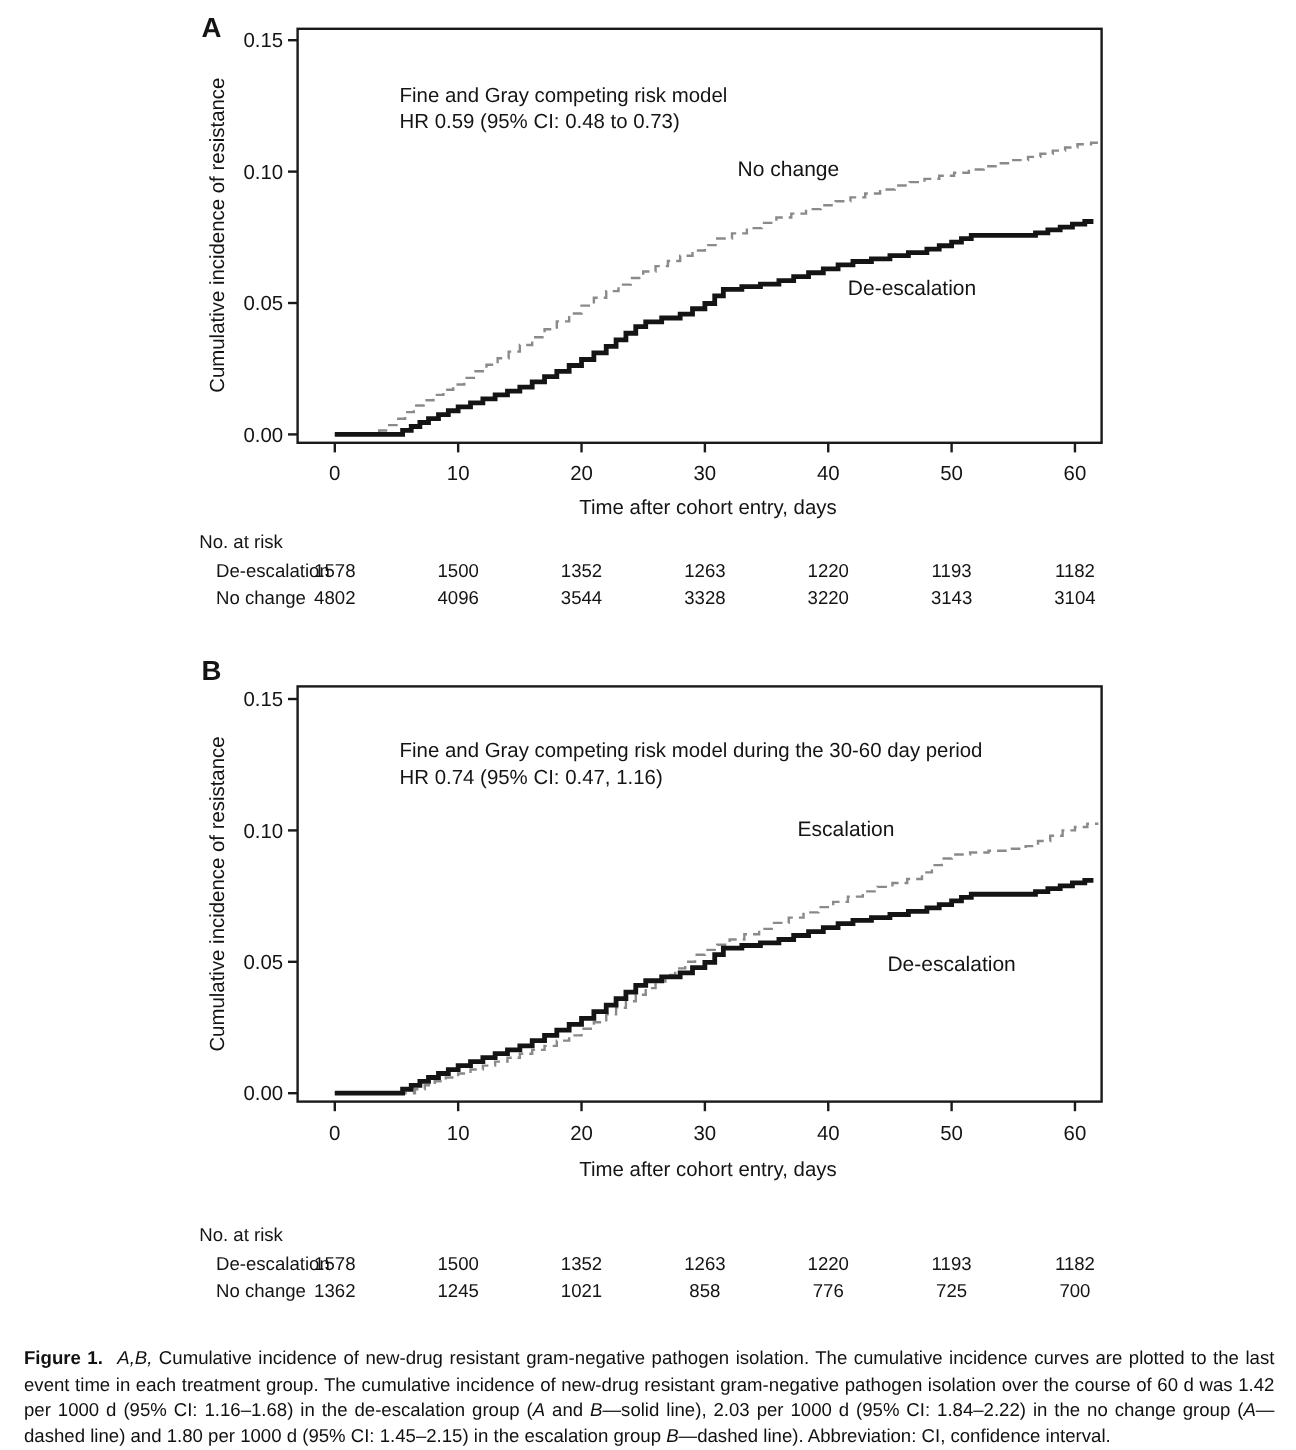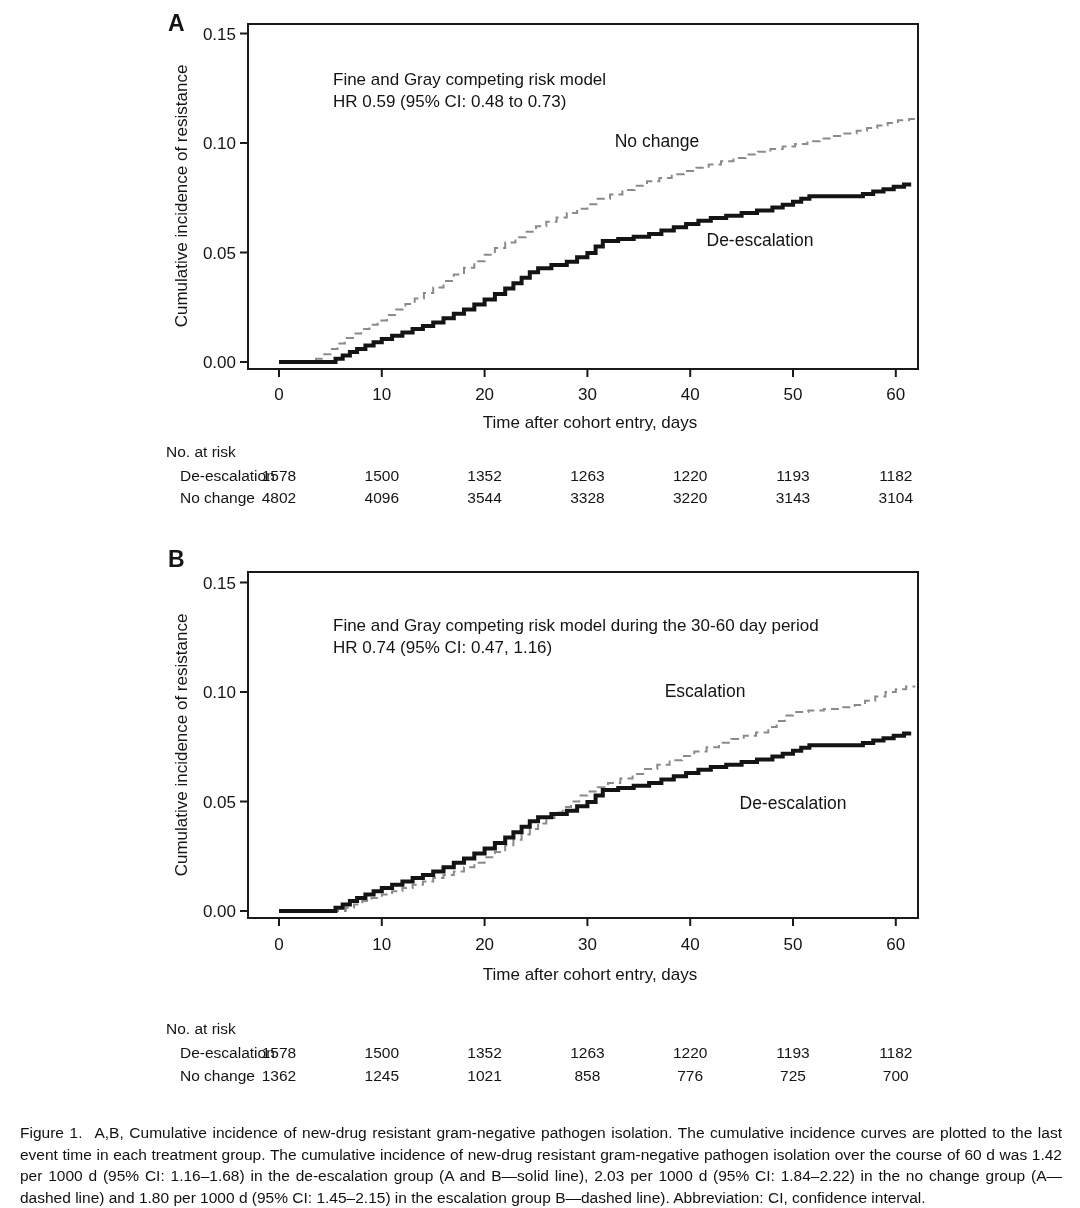--- a/index.html
+++ b/index.html
@@ -14,22 +14,22 @@
   .rt{font-size:15.5px;}
   .mid{text-anchor:middle;}
   .end{text-anchor:end;}
   .frame{fill:none;stroke:#1a1a1a;stroke-width:2;}
   .tick{stroke:#1a1a1a;stroke-width:2;}
   path.solid{fill:none;stroke-width:4;stroke-linejoin:miter;}
   path.dashed{fill:none;stroke-width:2;stroke-dasharray:8 5;stroke-linejoin:miter;}
   .caption{position:absolute;left:20px;top:1122px;width:1042px;
     font-family:"Liberation Sans","DejaVu Sans",sans-serif;font-size:15.5px;line-height:21.5px;
     color:#111;text-align:justify;margin:0;}
-  .caption .bold{font-weight:normal;}
-  .caption .italic{}
+  .caption .bold{font-weight:bold;}
+  .caption .italic{font-style:italic;}
   .caption .gap{display:inline-block;width:12px;}
 </style>
 </head>
 <body>
 
 <div id="fig">
   <svg width="1080" height="1115" viewBox="0 0 1080 1115">
 
     <g>
       <text class="plabel" x="168" y="31">A</text>

